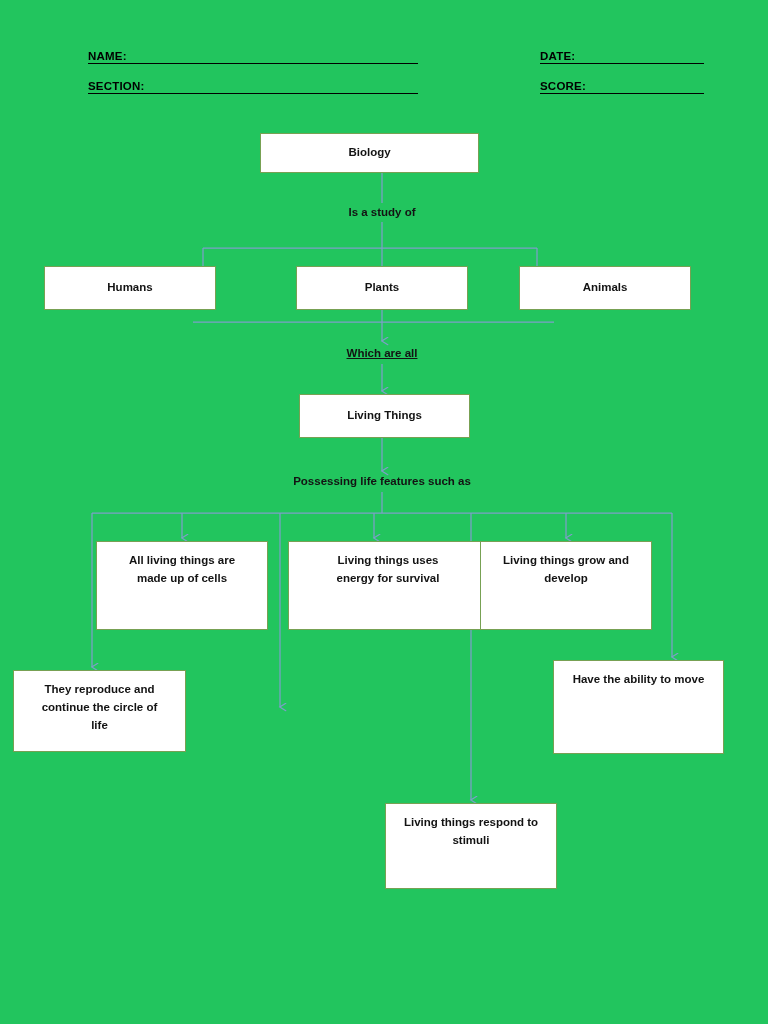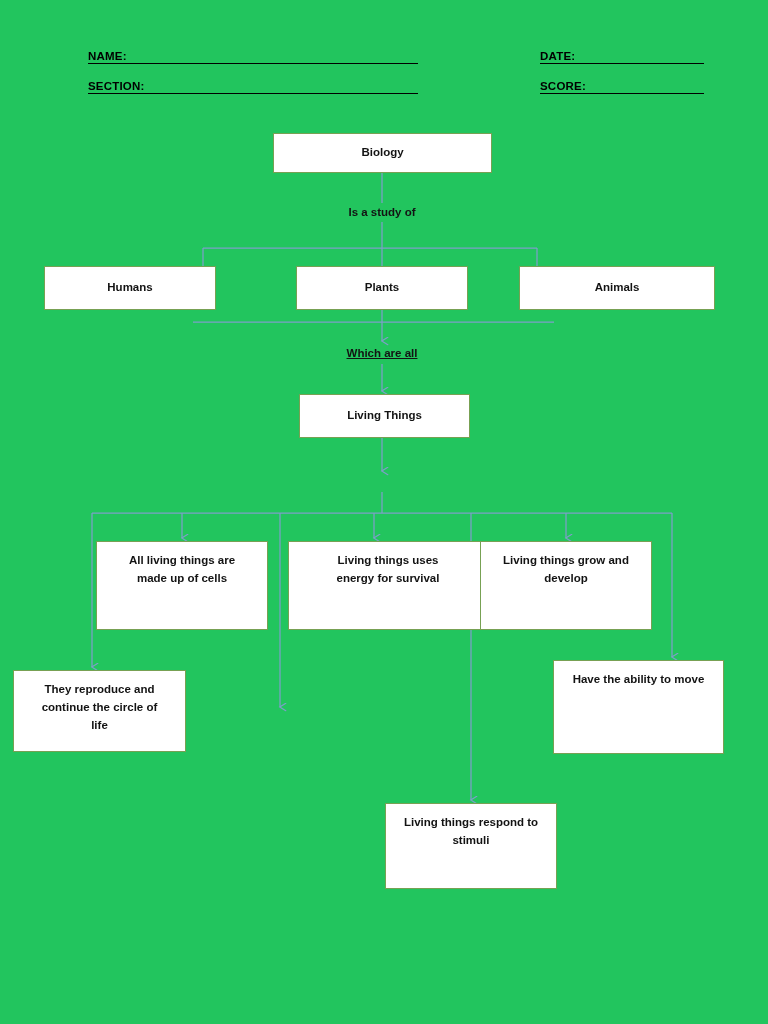--- a/index.html
+++ b/index.html
@@ -150,48 +150,51 @@
       <line x1="374" y1="513" x2="374" y2="538" marker-end="url(#arrow)"></line>
       <line x1="566" y1="513" x2="566" y2="538" marker-end="url(#arrow)"></line>
 
       <line x1="92" y1="513" x2="92" y2="667" marker-end="url(#arrow)"></line>
       <line x1="280" y1="513" x2="280" y2="707" marker-end="url(#arrow)"></line>
       <line x1="672" y1="513" x2="672" y2="657" marker-end="url(#arrow)"></line>
       <line x1="471" y1="513" x2="471" y2="800" marker-end="url(#arrow)"></line>
     </g>
   </svg>
 
-  <div class="node v-center" style="left:273px; top:133px; width:219px; height:40px;">
+  <div class="node v-center" style="left:260px; top:133px; width:219px; height:40px;">
     <span class="node-text">Biology</span>
   </div>
 
   <div class="caption" style="left:282px; top:206px; width:200px;">
     <span>Is a study of</span>
   </div>
 
   <div class="node v-center" style="left:44px; top:266px; width:172px; height:44px;">
     <span class="node-text">Humans</span>
   </div>
 
   <div class="node v-center" style="left:296px; top:266px; width:172px; height:44px;">
     <span class="node-text">Plants</span>
   </div>
 
-  <div class="node v-center" style="left:519px; top:266px; width:196px; height:44px;">
+  <div class="node v-center" style="left:519px; top:266px; width:172px; height:44px;">
     <span class="node-text">Animals</span>
   </div>
 
   <div class="caption" style="left:282px; top:347px; width:200px;text-decoration:underline;">
     <span>Which are all</span>
   </div>
 
   <div class="node v-center" style="left:299px; top:394px; width:171px; height:44px;">
     <span class="node-text">Living Things</span>
   </div>
 
+  <div class="caption" style="left:232px; top:475px; width:300px;">
+    <span>Possessing life features such as</span>
+  </div>
 
   <div class="node v-top" style="left:96px; top:541px; width:172px; height:89px;">
     <span class="node-text">All living things are
 made up of cells</span>
   </div>
 
   <div class="node v-top" style="left:288px; top:541px; width:200px; height:89px;">
     <span class="node-text">Living things uses
 energy for survival</span>
   </div>

